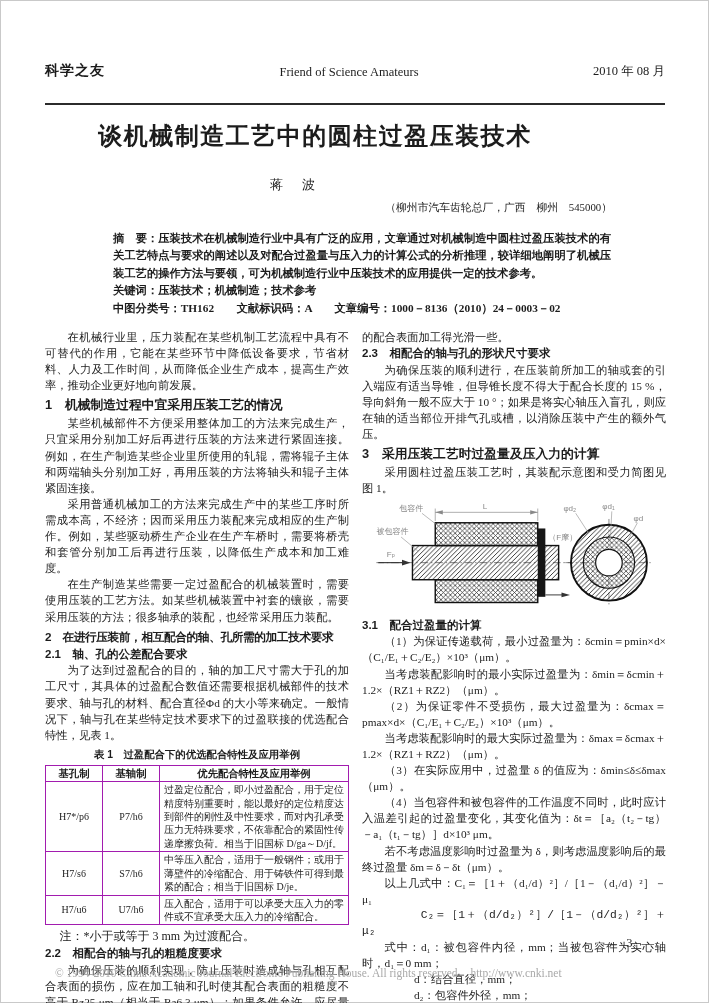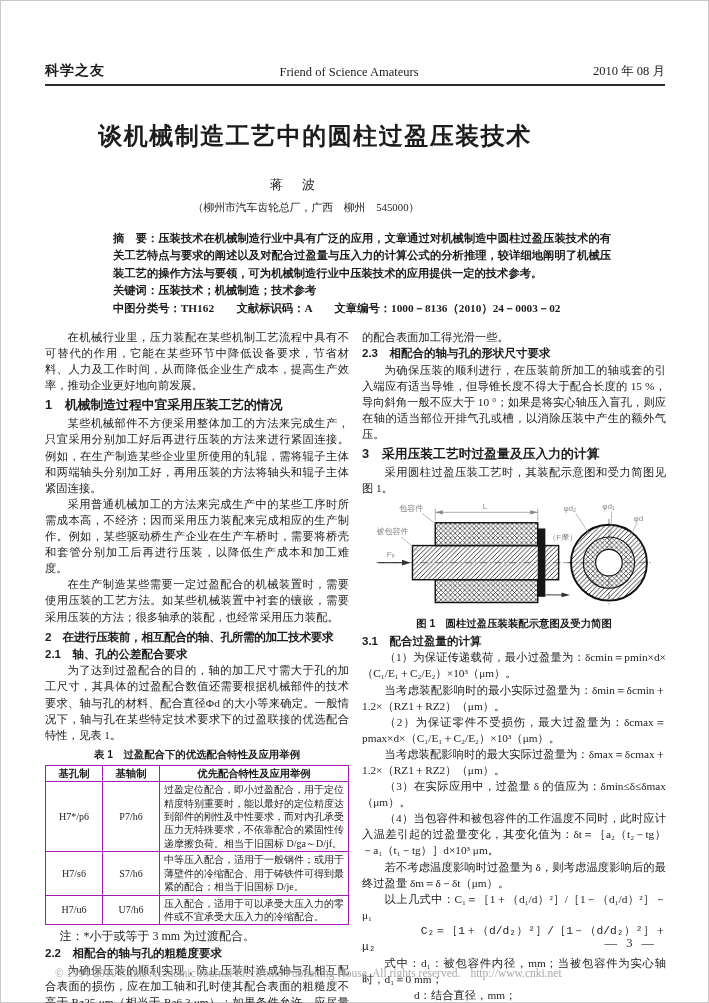--- a/index.html
+++ b/index.html
@@ -6,32 +6,32 @@
   .page {
     position:relative; width:709px; height:1003px; margin:0 auto;
     background:#ffffff; box-shadow: inset 0 0 0 1px #c9c9c9;
     font-family:"Liberation Serif","DejaVu Serif",serif; color:#1c1c1c;
     overflow:hidden;
   }
   
   .header {
     position:absolute; left:45px; top:62px; width:620px;
     display:flex; justify-content:space-between; align-items:flex-end;
-    border-bottom:2px solid #2b2b2b; padding-bottom:4px;
+    border-bottom:2px solid #2b2b2b; padding-bottom:23px;
   }
   .j-cn { font-weight:bold; font-size:14px; letter-spacing:1px; }
   .j-en { font-size:12.5px; }
   .j-issue { font-size:12.5px; }
   
   .title {
     position:absolute; top:120px; left:0; width:630px; margin:0;
     text-align:center; font-size:24px; font-weight:bold; letter-spacing:1.5px;
   }
   .author { position:absolute; top:176px; width:588px; text-align:center; font-size:13px; letter-spacing:3px; }
-  .affil  { position:absolute; top:201px; width:612px; text-align:center; font-size:10.8px; }
+  .affil  { position:absolute; top:201px; width:612px; text-align:right; font-size:10.8px; }
   
   .abstract { position:absolute; top:230px; left:113px; width:498px; font-weight:bold; }
   .abstract p { margin:0; font-size:11.3px; line-height:17.4px; text-align:justify; }
   
   .col { position:absolute; top:329px; width:304px; }
   .col-left  { left:45px; }
   .col-right { left:362px; }
   p.body { margin:0; font-size:11.3px; line-height:16.1px; text-align:justify; text-indent:2em; }
   p.noindent { text-indent:0; }
   h3.sec {
@@ -181,21 +181,20 @@
         <circle cx="247" cy="66" r="40" fill="none" stroke="#111" stroke-width="2"></circle>
         <circle cx="247" cy="66" r="27" fill="none" stroke="#111" stroke-width="1.2"></circle>
         <circle cx="247" cy="66" r="14" fill="#fff" stroke="#111" stroke-width="1.2"></circle>
         <text x="199" y="12" class="figlbl">φd₂</text>
         <line x1="212" y1="14" x2="225" y2="34" stroke="#999" stroke-width="0.7"></line>
         <text x="240" y="10" class="figlbl">φd₁</text>
         <line x1="250" y1="12" x2="248" y2="52" stroke="#999" stroke-width="0.7"></line>
         <text x="273" y="22" class="figlbl">φd</text>
         <line x1="277" y1="24" x2="265" y2="46" stroke="#999" stroke-width="0.7"></line>
       </svg>
-      <div class="fig-caption">图 1　圆柱过盈压装装配示意图及受力简图</div>
     </div>
 
     <h4 class="subsec">3.1　配合过盈量的计算</h4>
     <p class="body">（1）为保证传递载荷，最小过盈量为：δcmin＝pmin×d×（C₁/E₁＋C₂/E₂）×10³（μm）。</p>
     <p class="body">当考虑装配影响时的最小实际过盈量为：δmin＝δcmin＋1.2×（RZ1＋RZ2）（μm）。</p>
     <p class="body">（2）为保证零件不受损伤，最大过盈量为：δcmax＝pmax×d×（C₁/E₁＋C₂/E₂）×10³（μm）。</p>
     <p class="body">当考虑装配影响时的最大实际过盈量为：δmax＝δcmax＋1.2×（RZ1＋RZ2）（μm）。</p>
     <p class="body">（3）在实际应用中，过盈量 δ 的值应为：δmin≤δ≤δmax（μm）。</p>
     <p class="body">（4）当包容件和被包容件的工作温度不同时，此时应计入温差引起的过盈量变化，其变化值为：δt＝［a₂（t₂－tg）－a₁（t₁－tg）］d×10³ μm。</p>
     <p class="body">若不考虑温度影响时过盈量为 δ，则考虑温度影响后的最终过盈量 δm＝δ－δt（μm）。</p>

